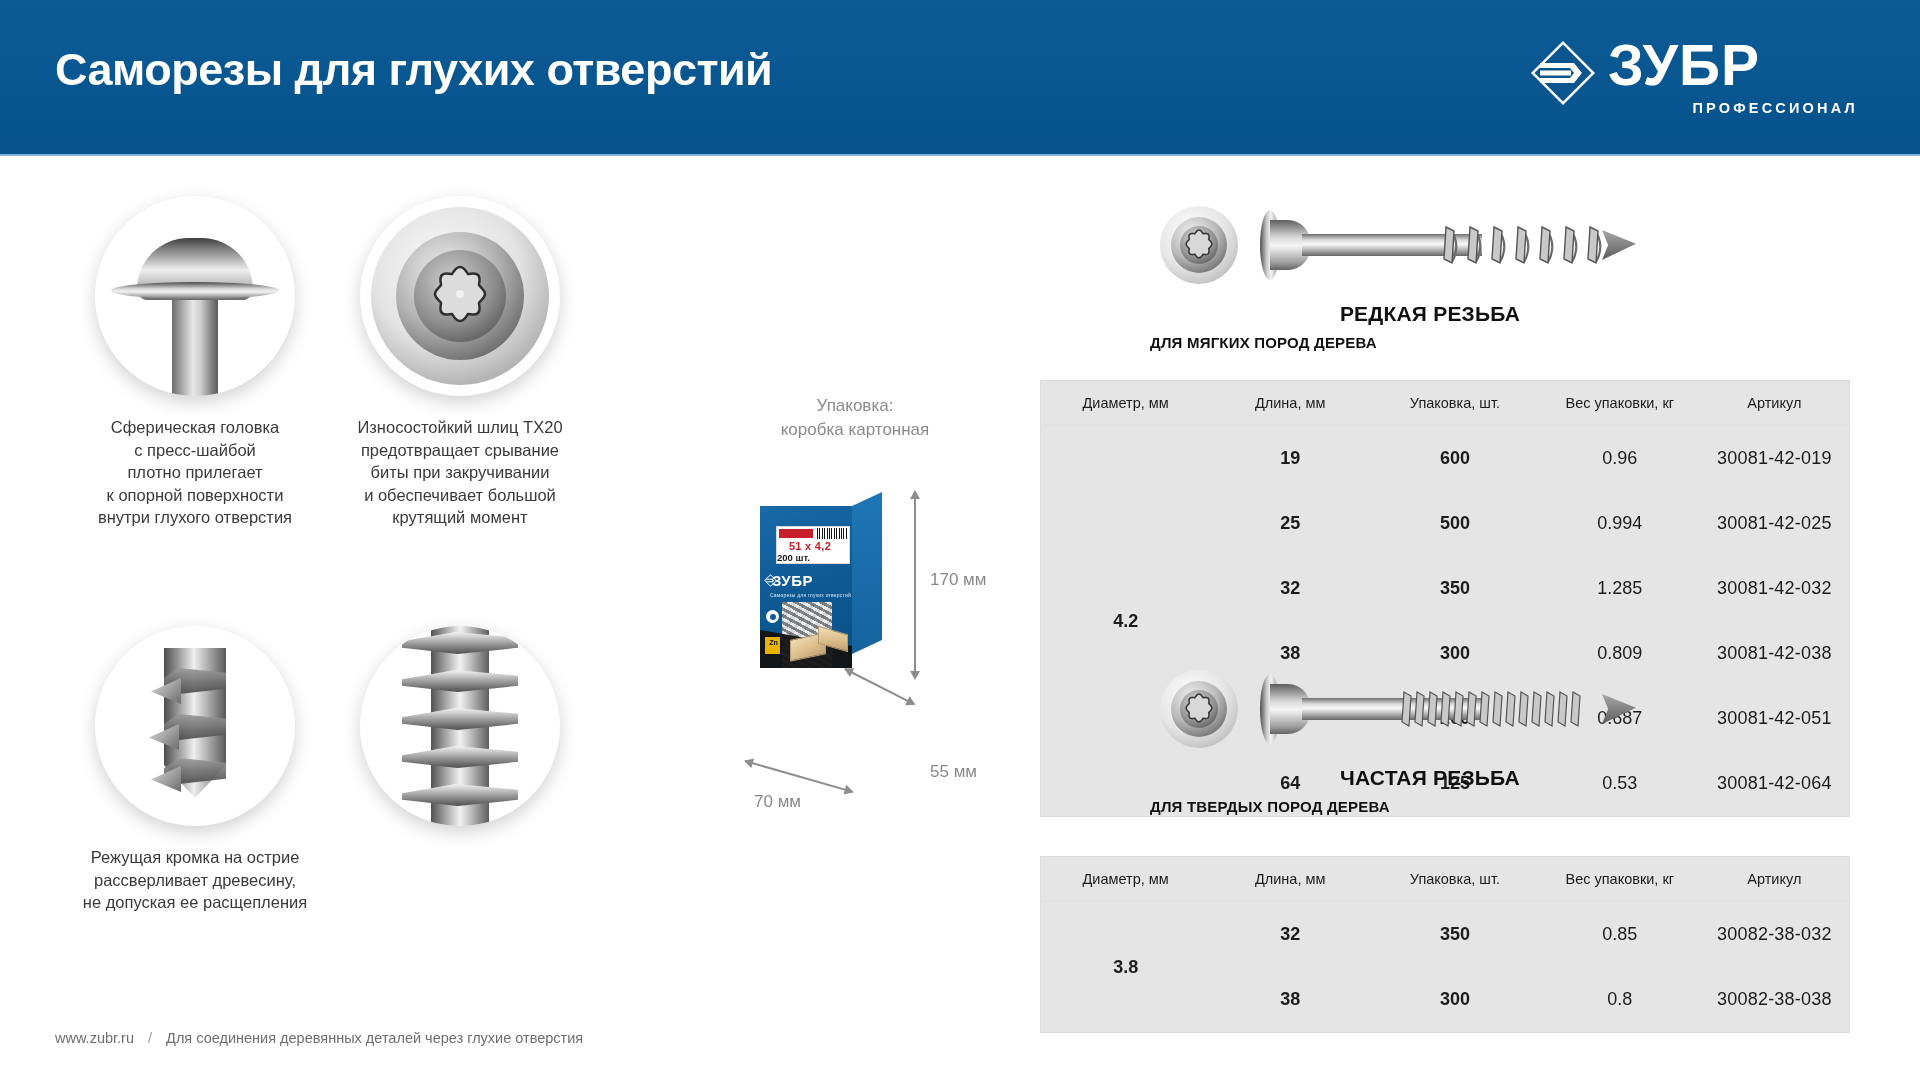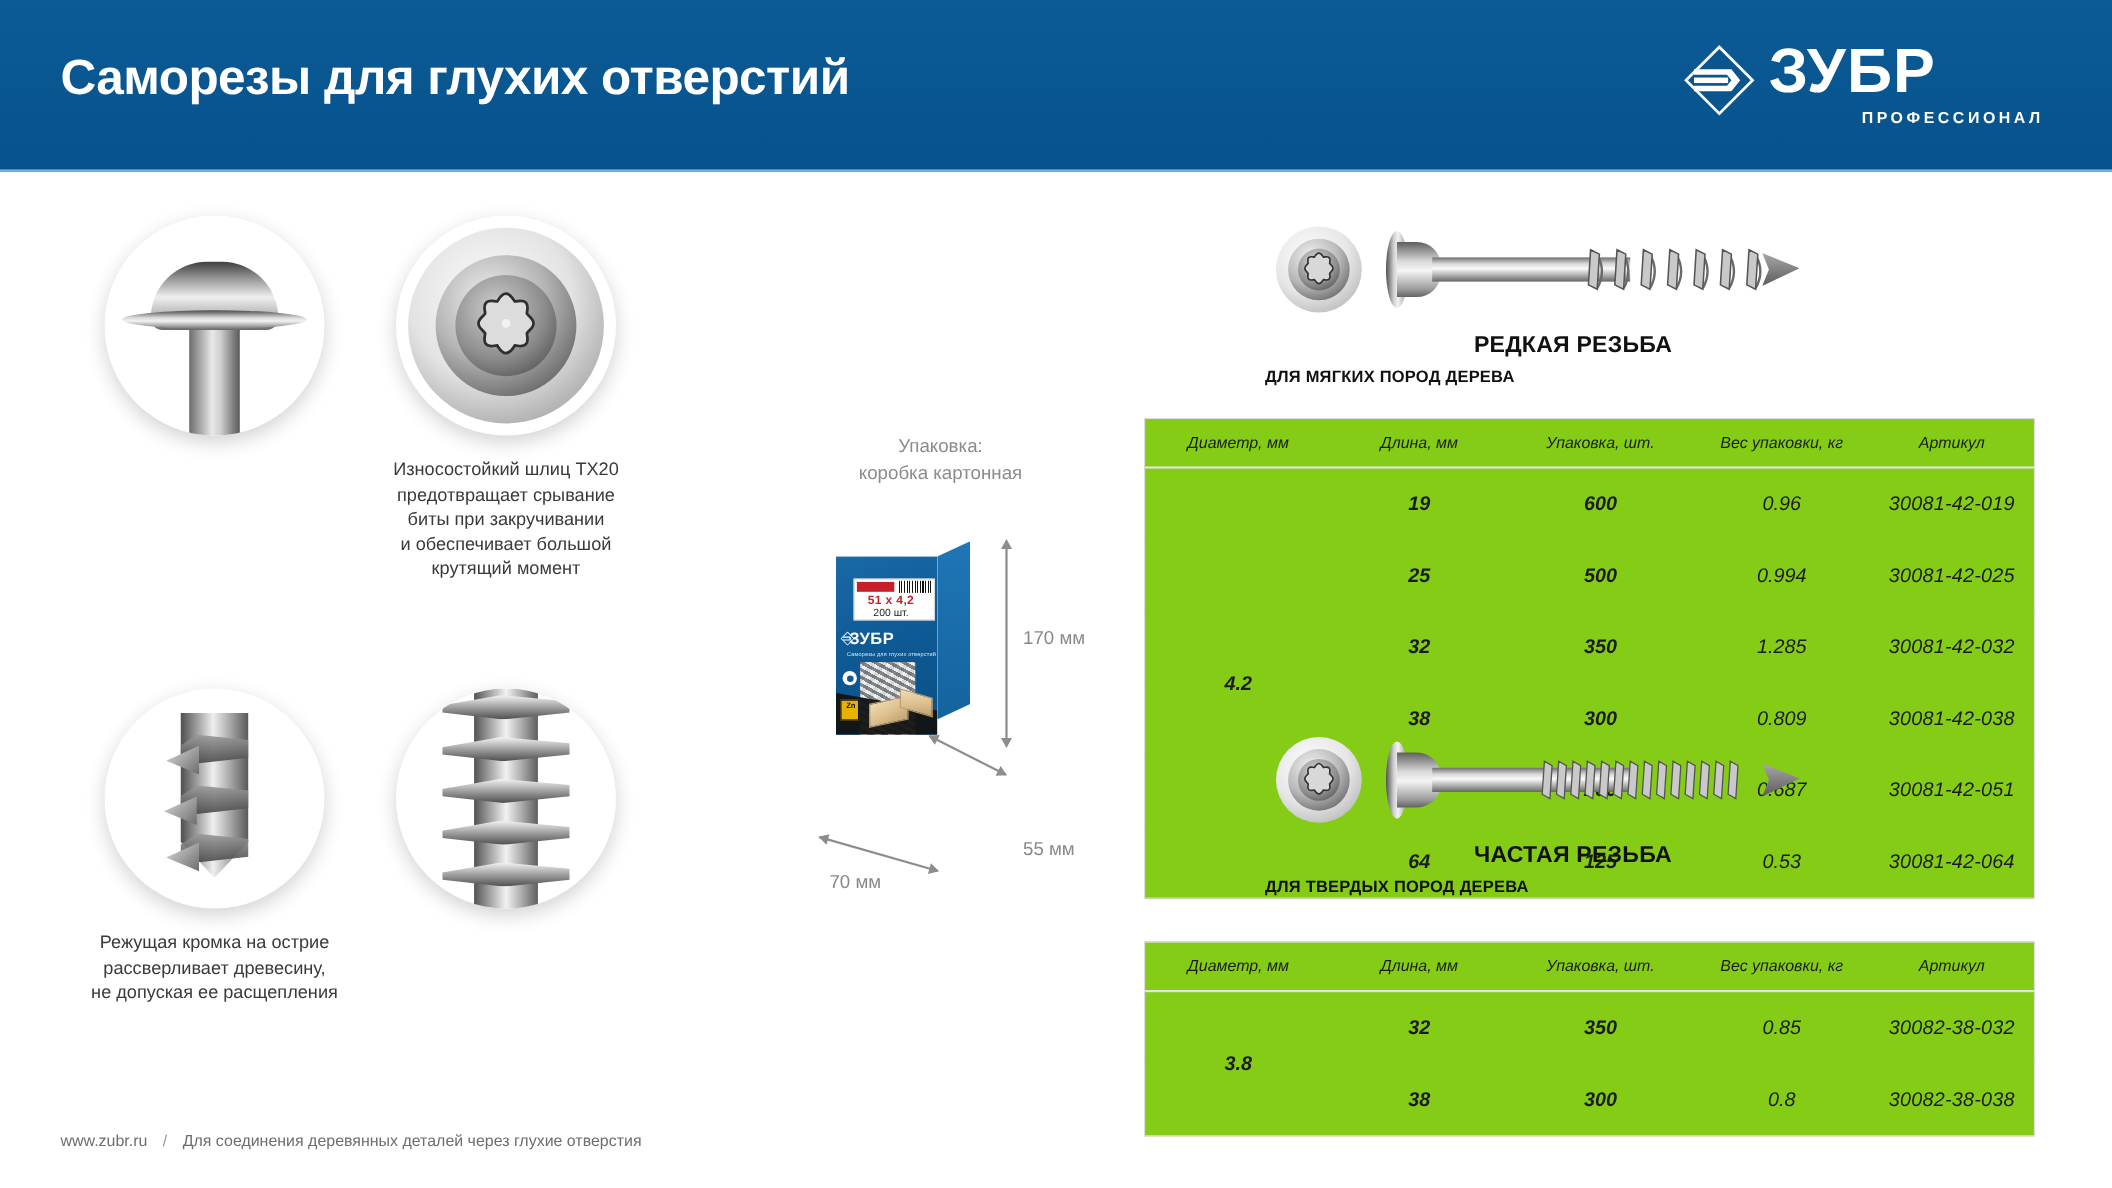--- a/index.html
+++ b/index.html
@@ -198,22 +198,22 @@
     width: 34px; height: 9px;
     background: #c8202a;
   }
   .box-size {
     position: absolute; left: 0; top: 13px; width: 66px;
     text-align: center; color: #c8202a;
     font-size: 11px; font-weight: bold; letter-spacing: 0.3px;
   }
   .box-qty {
     position: absolute; left: 0; top: 25px; width: 66px;
-    text-align: center; color: #1b1b1b;
-    font-size: 9.5px; font-weight: normal;
+    text-align: left; color: #1b1b1b;
+    font-size: 9.5px; font-weight: bold;
   }
   .box-brand {
     position: absolute; left: 12px; top: 66px;
     font-size: 15px; font-weight: bold; color: #ffffff;
     letter-spacing: 0.5px;
   }
   .box-brandmark {
     position: absolute; left: 4px; top: 68px;
     width: 13px; height: 13px;
   }
@@ -385,22 +385,21 @@
     font-size: 15px; font-weight: bold; color: #111111;
     letter-spacing: 0.2px;
     margin-top: 8px;
   }
 
   table.spec {
     position: absolute;
     width: 810px;
     border-collapse: collapse;
     border: 1px solid #dcdcdc;
-    background: #84cc16;
-    font-style: italic;
+    background: #e5e5e5;
   }
   table.spec thead th {
     font-size: 14.5px; font-weight: normal; color: #1c1c1c;
     padding: 14px 0 13px 0;
     border-bottom: 2px solid #e2e2e2;
     text-align: center;
     white-space: nowrap;
   }
   table.spec td {
     text-align: center;
@@ -448,20 +447,25 @@
     </div>
   </div>
   <div class="header-rule"></div>
 
   <div class="feature" style="left:45px; top:196px;">
     <div class="photo-circle">
       <div class="ph-head-stem"></div>
       <div class="ph-head-dome"></div>
       <div class="ph-head-washer"></div>
     </div>
+    <div class="feature-caption">Сферическая головка
+с пресс-шайбой
+плотно прилегает
+к опорной поверхности
+внутри глухого отверстия</div>
   </div>
 
   <div class="feature" style="left:310px; top:196px;">
     <div class="photo-circle">
       <div class="ph-torx-outer"></div>
       <div class="ph-torx-ring"></div>
       <div class="ph-torx-inner"></div>
       <svg class="ph-torx-star" width="70" height="70" viewBox="0 0 70 70">
         <path d="M35 6 C39 6 41 10 43 13 C46 13 50 11 53 14 C56 17 54 21 54 24
                  C56 27 60 29 60 33 C60 37 56 39 54 42 C54 45 56 49 53 52

